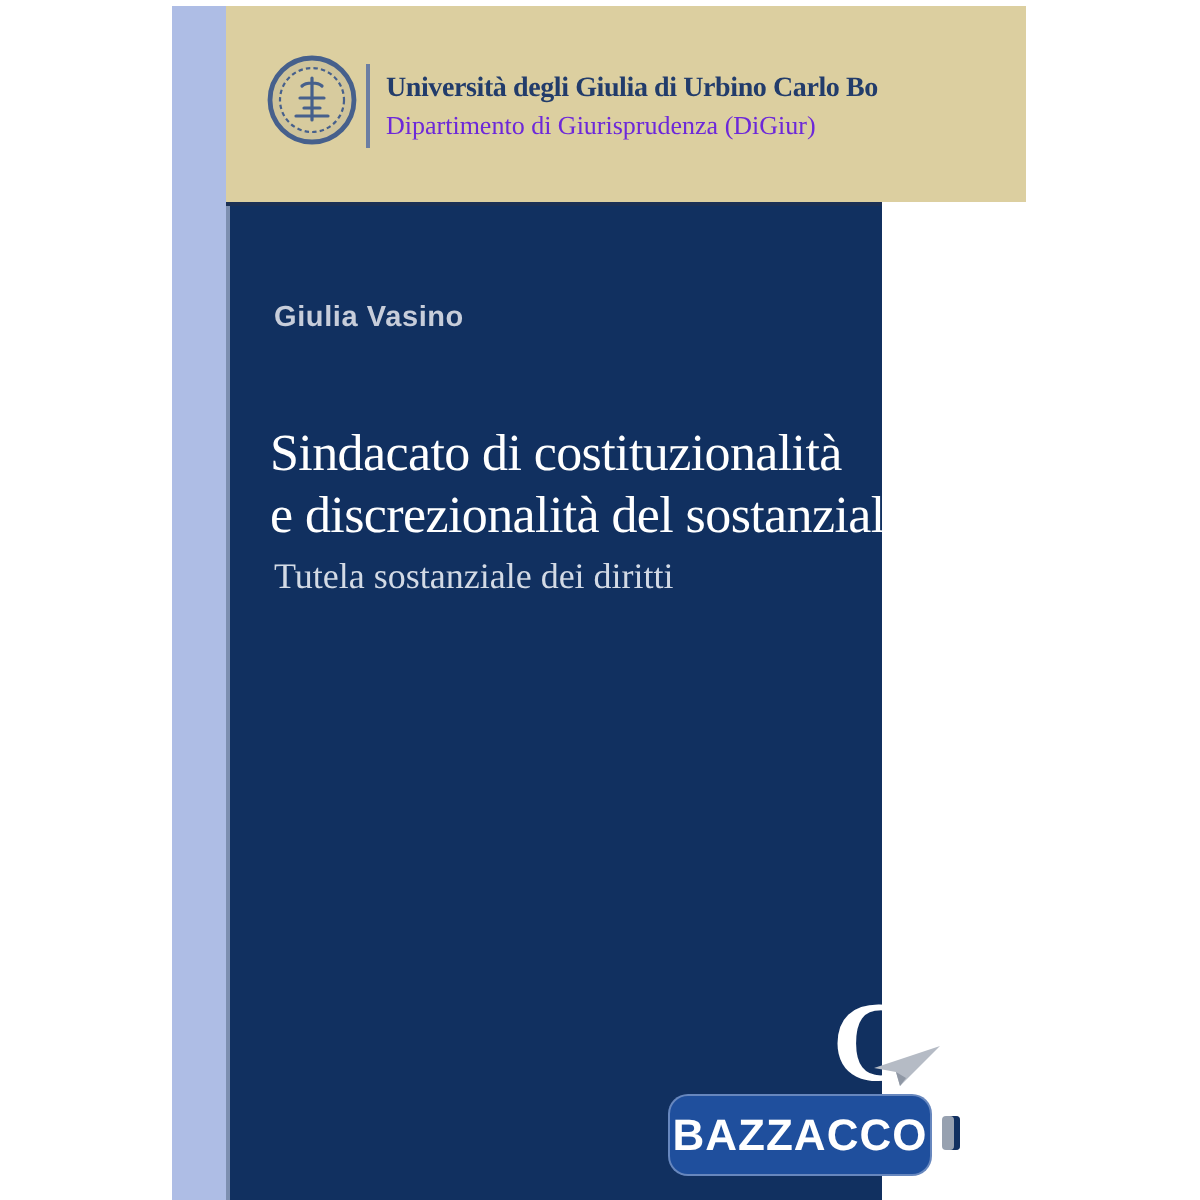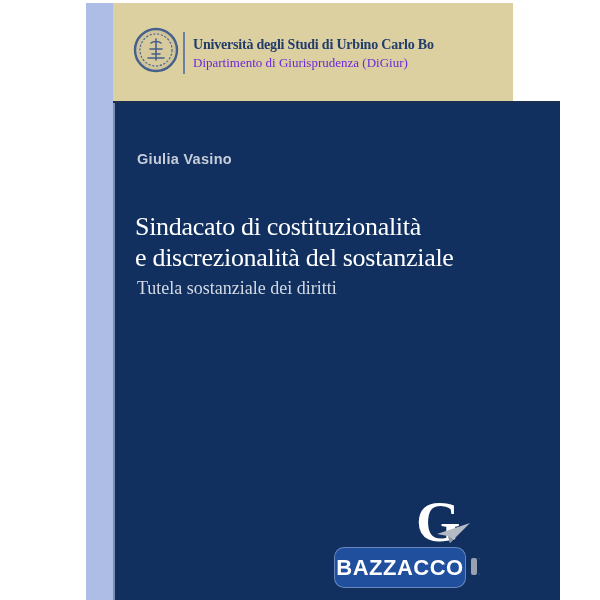--- a/index.html
+++ b/index.html
@@ -33,21 +33,21 @@
     white-space:nowrap;
   }
   .department{
     font-family:"Liberation Serif", serif;font-weight:normal;
     font-size:13px;line-height:16px;color:#6d28d9;margin-top:2px;
     white-space:nowrap;
   }
 
   
   .cover{
-    position:absolute;left:113px;top:101px;width:447px;height:499px;
+    position:absolute;left:113px;top:101px;width:328px;height:499px;
     background:#113060;
     border-top:2px solid #1b3055;
     box-sizing:border-box;
     box-shadow:inset 2px 0 0 #7d8fb0;
   }
   .author{
     position:absolute;left:24px;top:48px;
     font-family:"Liberation Sans", sans-serif;font-weight:600;
     font-size:14.5px;color:#c7cdda;letter-spacing:0.3px;
     white-space:nowrap;
@@ -106,21 +106,21 @@
   <div class="stripe"></div>
 
   <div class="header">
     <svg class="seal" viewBox="0 0 46 46">
       <circle cx="23" cy="23" r="21" fill="#cfc49b" stroke="#46608c" stroke-width="2.4"></circle>
       <circle cx="23" cy="23" r="16" fill="#d7cb9e" stroke="#46608c" stroke-width="1.1" stroke-dasharray="2.2,1.6"></circle>
       <path d="M23 12 L23 33 M18 16 C20 14 26 14 28 16 M17 22 L29 22 M19 27 L27 27 M15 31 L31 31" fill="none" stroke="#46608c" stroke-width="1.6" stroke-linecap="round"></path>
     </svg>
     <div class="divider"></div>
     <div class="header-text">
-      <div class="university">Università degli Studi di Urbino Carlo Bo</div>
+      <div class="university">Università degli Giulia di Urbino Carlo Bo</div>
       <div class="department">Dipartimento di Giurisprudenza (DiGiur)</div>
     </div>
   </div>
 
   <div class="cover">
 
     <div class="author">Giulia Vasino</div>
 
     <div class="title">
       <span>Sindacato di costituzionalità</span>

